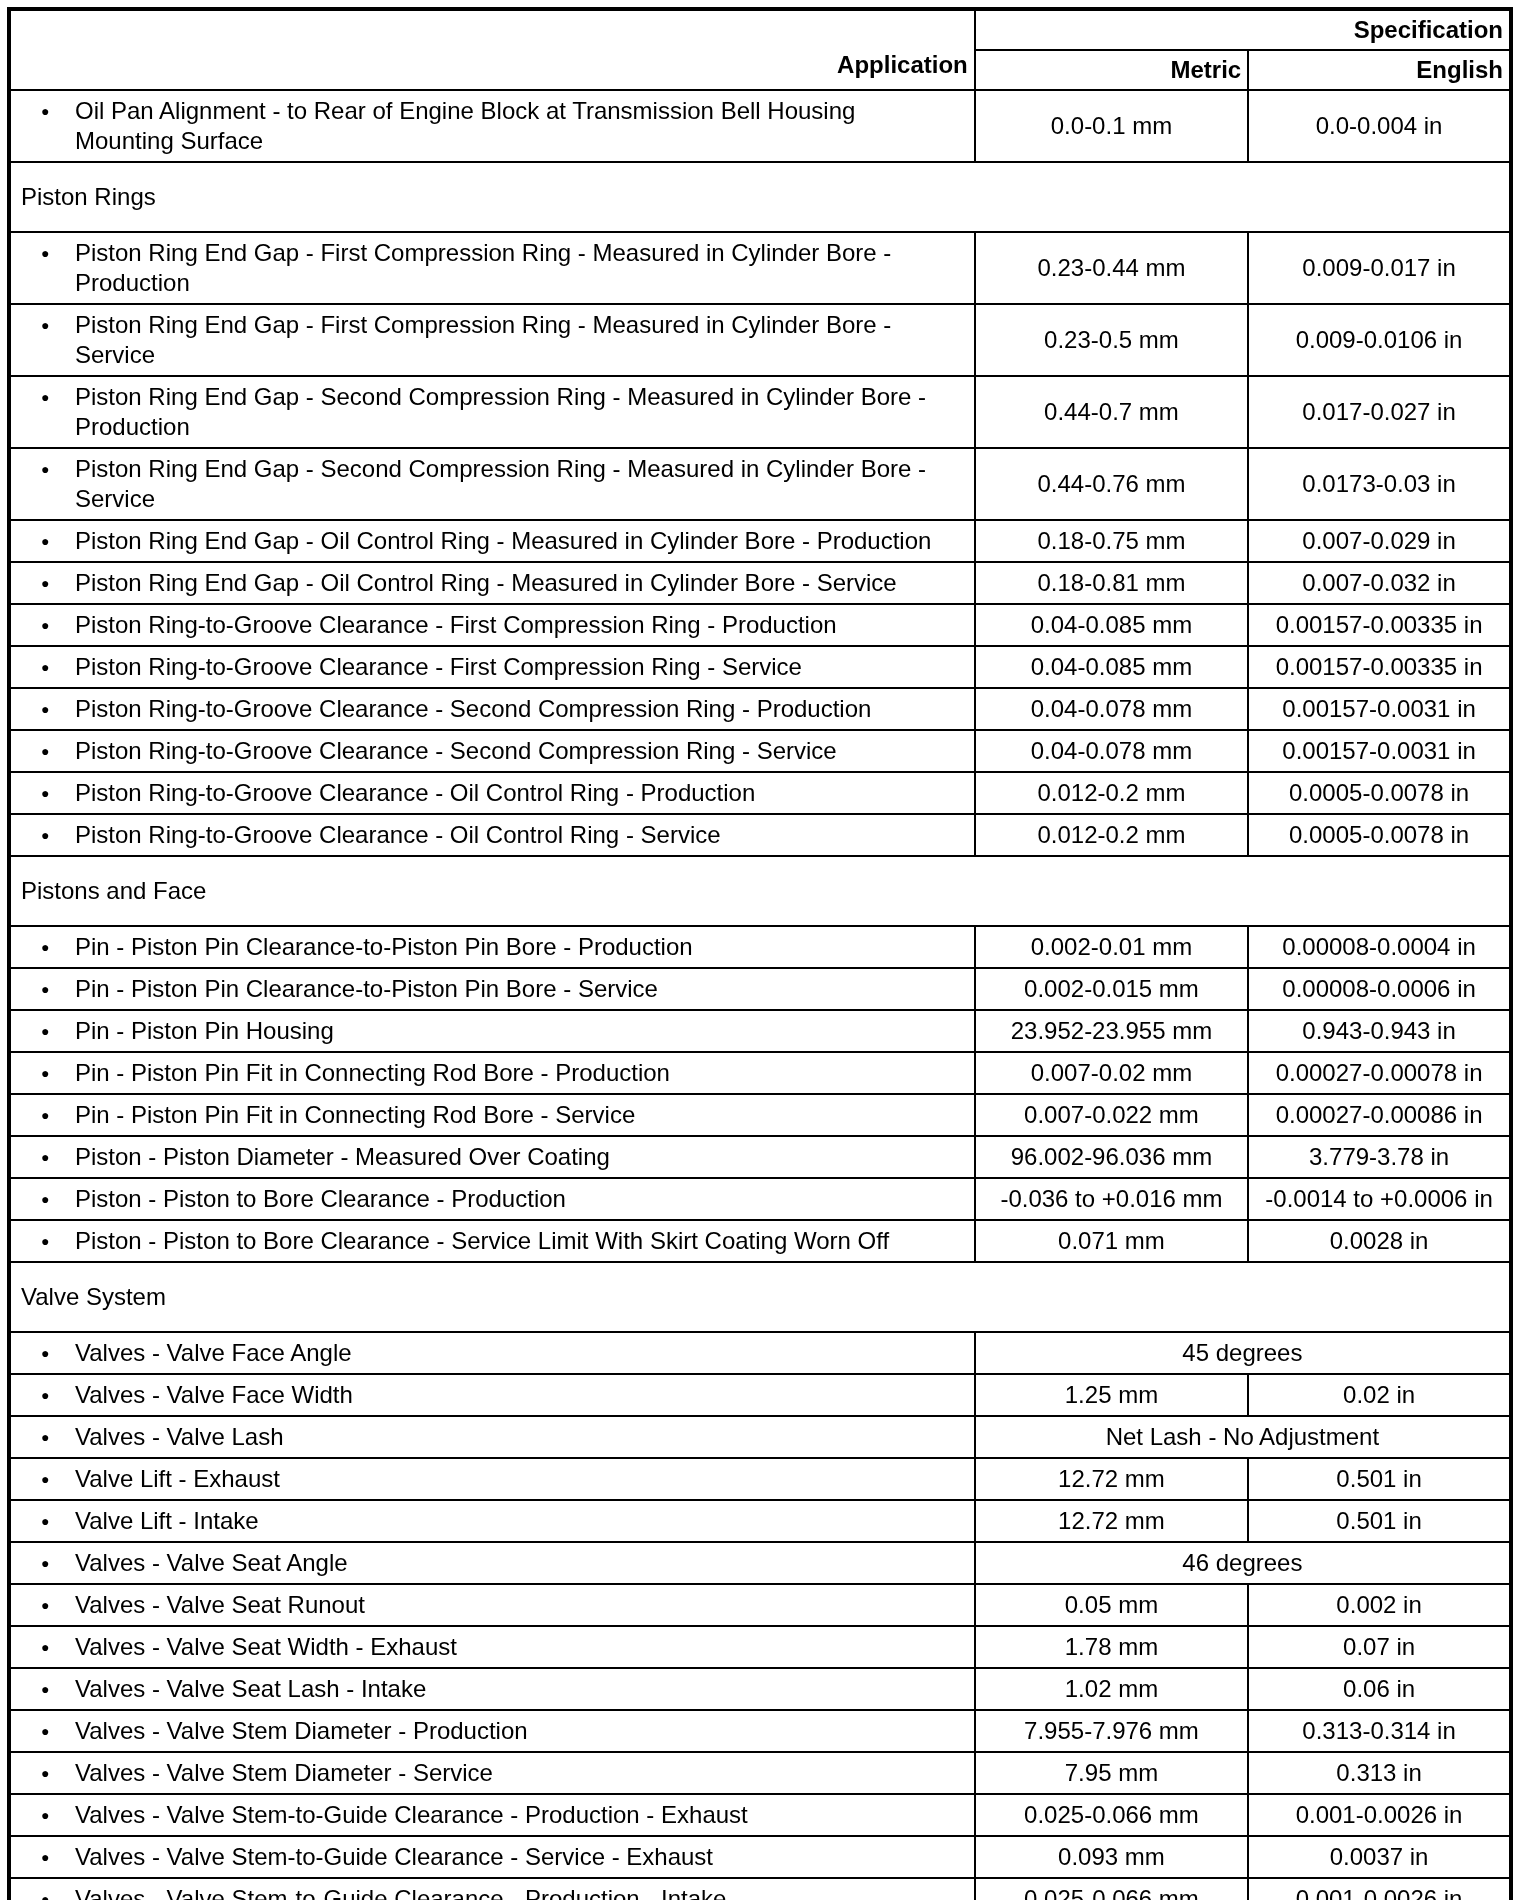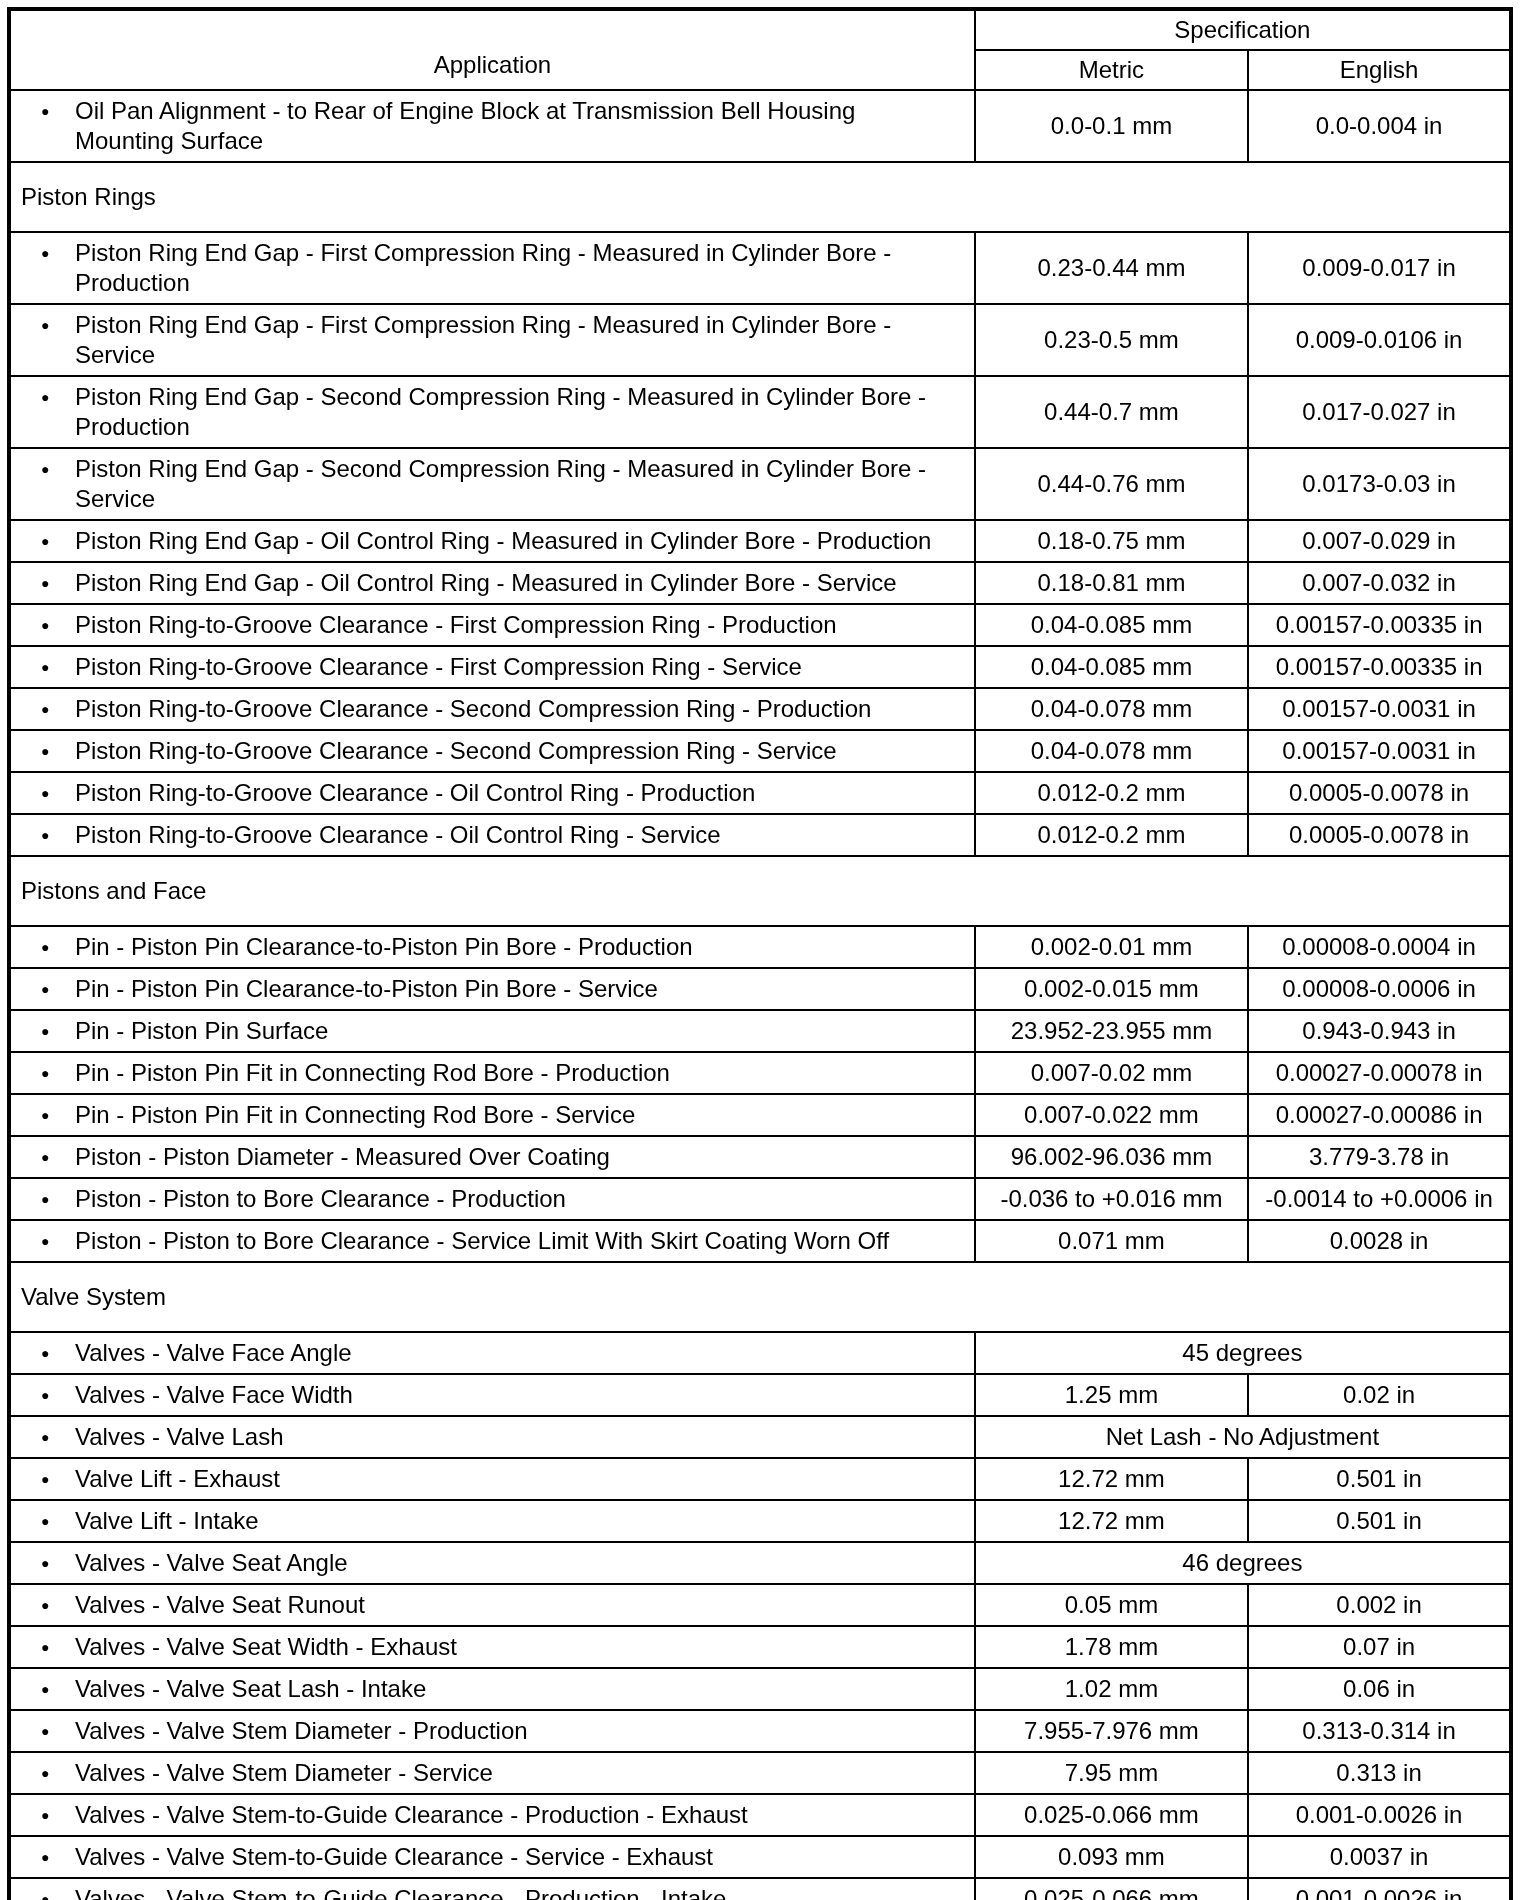--- a/index.html
+++ b/index.html
@@ -24,23 +24,23 @@
   }
   th, td {
     border: 2px solid #000000;
     padding: 5px 8px;
     vertical-align: middle;
   }
   col.col-app { width: 64.3%; }
   col.col-metric { width: 18.2%; }
   col.col-english { width: 17.5%; }
   th {
-    font-weight: normal;
-    text-align: center;
-    padding: 4px 14px;
+    font-weight: bold;
+    text-align: right;
+    padding: 4px 6px;
   }
   th.th-app {
     vertical-align: bottom;
     padding-bottom: 9px;
   }
   td.app-cell {
     padding: 5px 30px 5px 30px;
   }
   .app-inner {
     display: flex;
@@ -235,21 +235,21 @@
             <span class="app-text">Pin - Piston Pin Clearance-to-Piston Pin Bore - Service</span>
           </div>
         </td>
         <td class="value-cell">0.002-0.015 mm</td>
         <td class="value-cell">0.00008-0.0006 in</td>
       </tr>
       <tr class="spec-row">
         <td class="app-cell">
           <div class="app-inner">
             <span class="bullet">●</span>
-            <span class="app-text">Pin - Piston Pin Surface</span>
+            <span class="app-text">Pin - Piston Pin Housing</span>
           </div>
         </td>
         <td class="value-cell">23.952-23.955 mm</td>
         <td class="value-cell">0.943-0.943 in</td>
       </tr>
       <tr class="spec-row">
         <td class="app-cell">
           <div class="app-inner">
             <span class="bullet">●</span>
             <span class="app-text">Pin - Piston Pin Fit in Connecting Rod Bore - Production</span>

